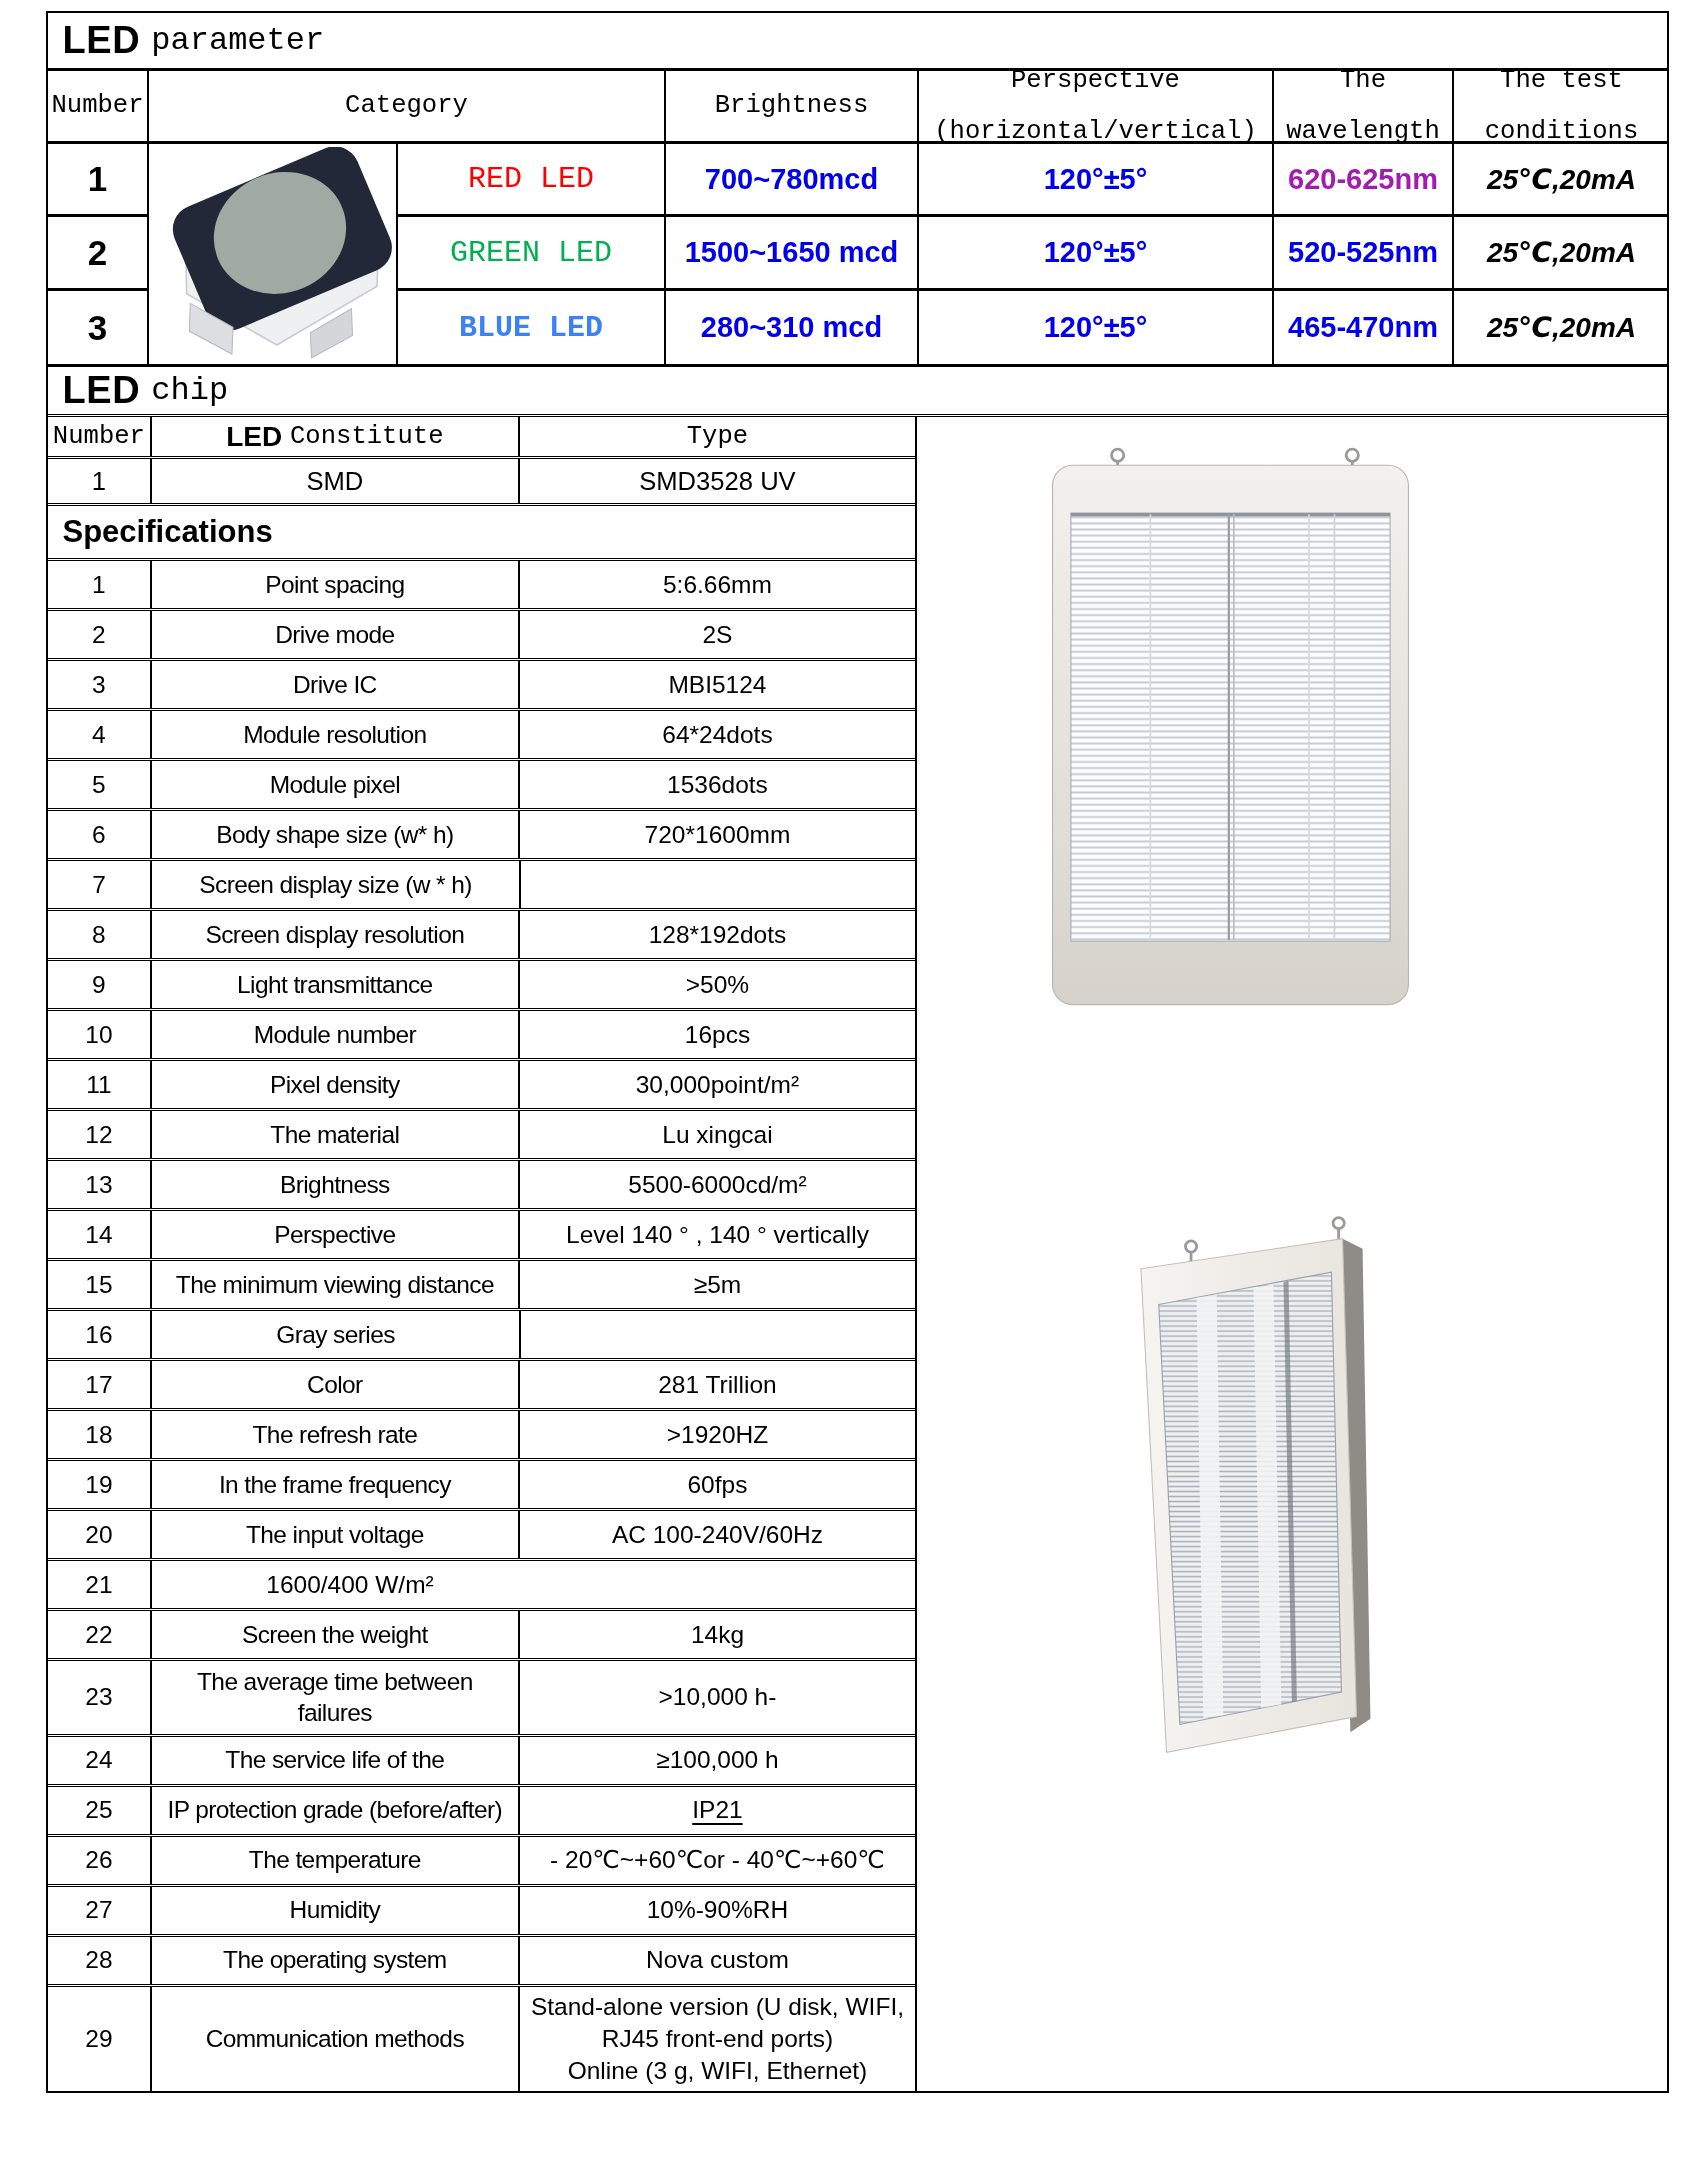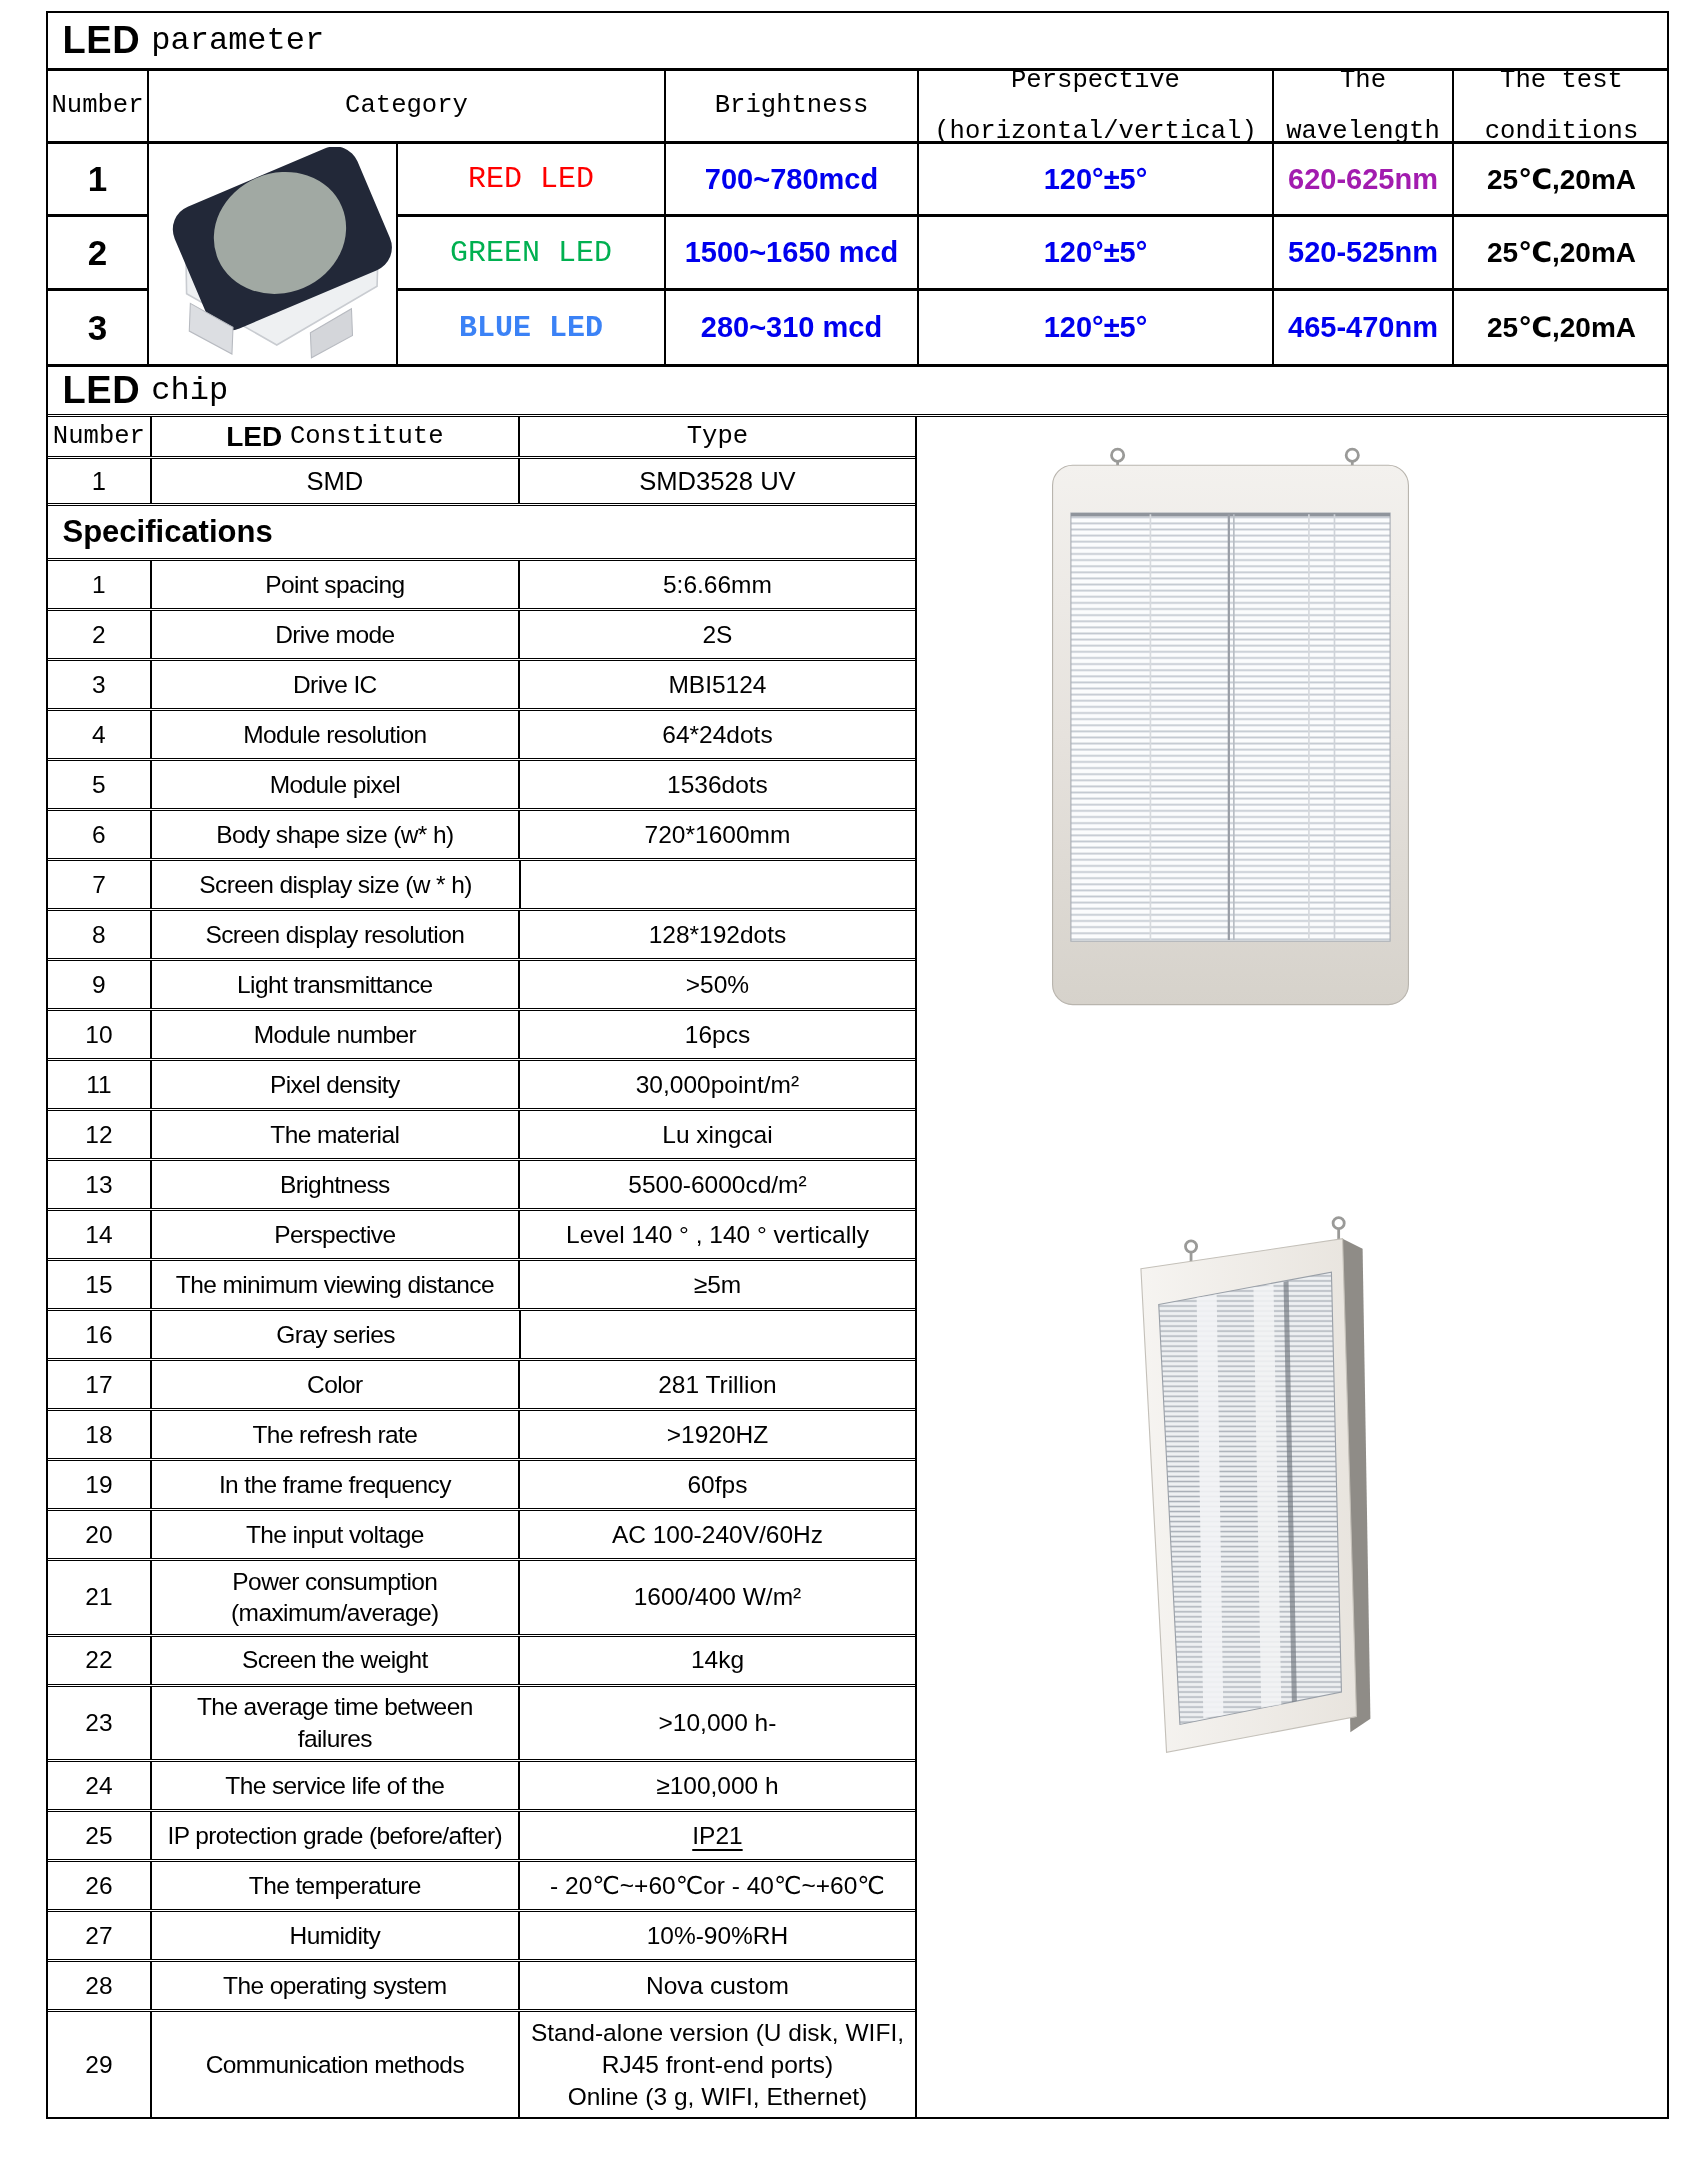--- a/index.html
+++ b/index.html
@@ -24,21 +24,21 @@
   .mcell.r3 { border-bottom:none; }
   .hdr { font-size:25.6px; line-height:2.0; }
   .h-category { grid-column:2 / span 2; grid-row:1; }
   .c1{grid-column:1}.c3{grid-column:3}.c4{grid-column:4}.c5{grid-column:5}.c6{grid-column:6}.c7{grid-column:7}
   .rr1{grid-row:2}.rr2{grid-row:3}.rr3{grid-row:4}
   .photo-cell { grid-column:2; grid-row:2 / 5; border-right:2.2px solid #000; border-bottom:none;
                 display:flex; align-items:center; justify-content:center; }
   .num-big { font-size:35px; font-weight:bold; }
   .cat-label { font-size:30px; }
   .val-blue { font-size:29px; font-weight:bold; }
-  .val-black { font-size:28px; font-weight:bold; }
+  .val-black { font-size:28px; font-weight:bold;font-style:italic; }
 
   
   .lower { display:flex; align-items:stretch; }
   .lower-left { width:869px; border-right:2.2px solid #000; }
   .image-cell { flex:1; position:relative; overflow:hidden; background:#fff; }
 
   .trow { display:flex; align-items:stretch; border-bottom:3.9px double #000; }
   .tcell { display:flex; align-items:center; justify-content:center; text-align:center; white-space:pre-line;
            padding:3.3px 5.6px; overflow:hidden; }
   .w-num { width:104px; border-right:2.2px solid #000; }
@@ -239,22 +239,20 @@
             <div class="scell sc-label">In the frame frequency</div>
             <div class="scell sc-value">60fps</div>
           </div>
           <div class="spec-row">
             <div class="scell sc-num">20</div>
             <div class="scell sc-label">The input voltage</div>
             <div class="scell sc-value">AC 100-240V/60Hz</div>
           </div>
           <div class="spec-row">
             <div class="scell sc-num">21</div>
-            <div class="scell sc-label">Power consumption
-(maximum/average)</div>
             <div class="scell sc-value">1600/400 W/m²</div>
           </div>
           <div class="spec-row">
             <div class="scell sc-num">22</div>
             <div class="scell sc-label">Screen the weight</div>
             <div class="scell sc-value">14kg</div>
           </div>
           <div class="spec-row">
             <div class="scell sc-num">23</div>
             <div class="scell sc-label">The average time between

